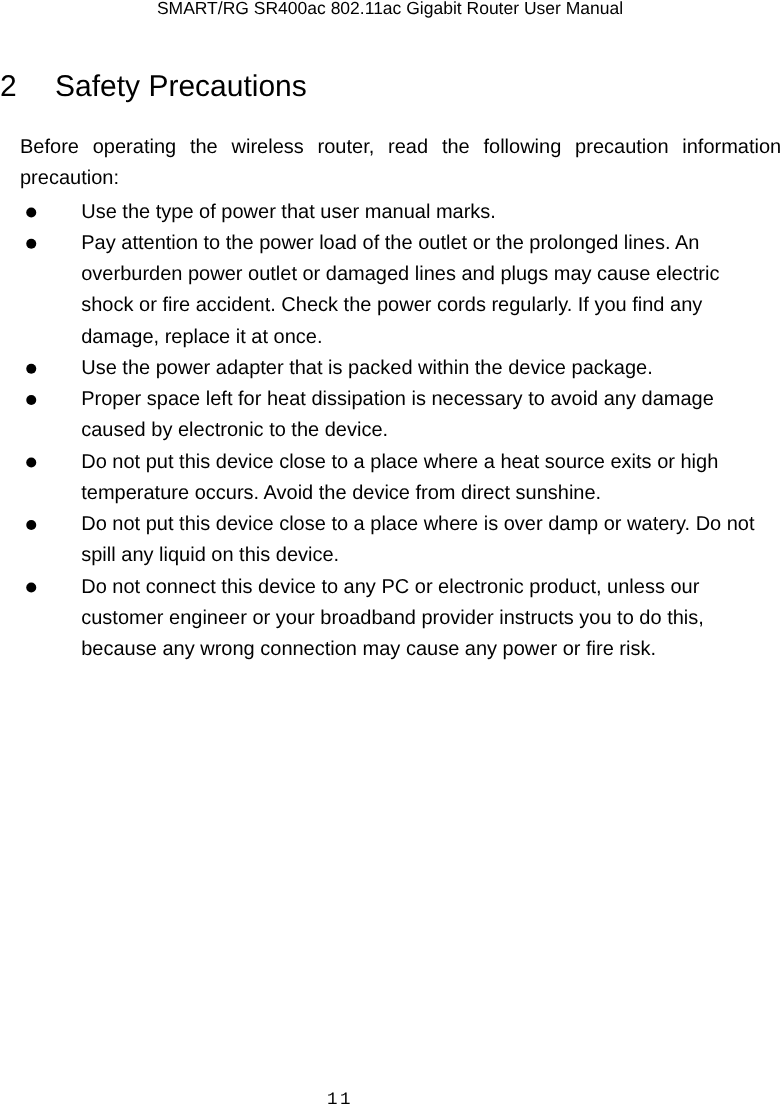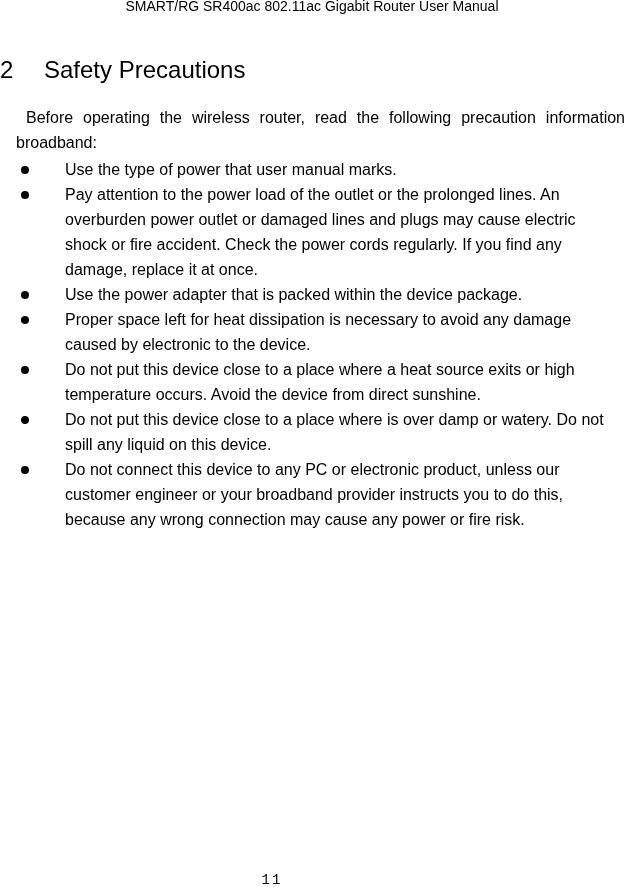--- a/index.html
+++ b/index.html
@@ -5,40 +5,40 @@
   html, body { margin: 0; padding: 0; background: #ffffff; }
   body { width: 624px; height: 887px; position: relative; overflow: hidden;
          font-family: "Liberation Sans", sans-serif; color: #000; }
   .header { position: absolute; top: 0; left: 0; width: 624px; text-align: center;
             font-size: 14px; line-height: 14px; top: -1px; }
   .heading { position: absolute; top: 56px; left: 0; font-size: 24px; font-weight: normal;
              line-height: 28px; white-space: nowrap; }
   .heading .num { display: inline-block; width: 44px; }
   .intro { position: absolute; top: 105px; left: 16px; width: 609px; font-size: 16px;
            line-height: 25px; text-align: justify; }
-  .intro .l1 { text-align-last: justify; display: block; margin-left: 10px; }
+  .intro .l1 { text-align-last: justify; display: block; }
   .list { position: absolute; top: 153px; left: 0; width: 624px; margin: 4px; padding: 0; list-style: none; }
   .item { position: relative; padding-left: 61px; font-size: 16px; line-height: 25px; }
   .bullet { position: absolute; left: 17px; top: 9px; width: 8px; height: 8px;
             background: #000; border-radius: 50%; }
   .footer { position: absolute; top: 872px; left: 0; width: 544px; text-align: center;
             font-family: Liberation Mono, monospace; font-size: 14px; letter-spacing: 2px; }
 </style>
 </head>
 <body>
 
 <div class="header">SMART/RG SR400ac 802.11ac Gigabit Router User Manual</div>
 
 <div class="heading">
   <span class="num">2</span><span>Safety Precautions</span>
 </div>
 
 <div class="intro">
   <span class="l1">Before operating the wireless router, read the following precaution information</span>
-  <span>broadband:</span>
+  <span>precaution:</span>
 </div>
 
 <ul class="list">
   <li class="item"><span class="bullet"></span><span>Use the type of power that user manual marks.</span></li>
   <li class="item" style="padding-right:40px"><span class="bullet"></span><span>Pay attention to the power load of the outlet or the prolonged lines. An overburden power outlet or damaged lines and plugs may cause electric shock or fire accident. Check the power cords regularly. If you find any damage, replace it at once.</span></li>
   <li class="item"><span class="bullet"></span><span>Use the power adapter that is packed within the device package.</span></li>
   <li class="item" style="padding-right:30px"><span class="bullet"></span><span>Proper space left for heat dissipation is necessary to avoid any damage caused by electronic to the device.</span></li>
   <li class="item" style="padding-right:30px"><span class="bullet"></span><span>Do not put this device close to a place where a heat source exits or high temperature occurs. Avoid the device from direct sunshine.</span></li>
   <li class="item"><span class="bullet"></span><span>Do not put this device close to a place where is over damp or watery. Do not spill any liquid on this device.</span></li>
   <li class="item" style="padding-right:60px"><span class="bullet"></span><span>Do not connect this device to any PC or electronic product, unless our customer engineer or your broadband provider instructs you to do this, because any wrong connection may cause any power or fire risk.</span></li>

